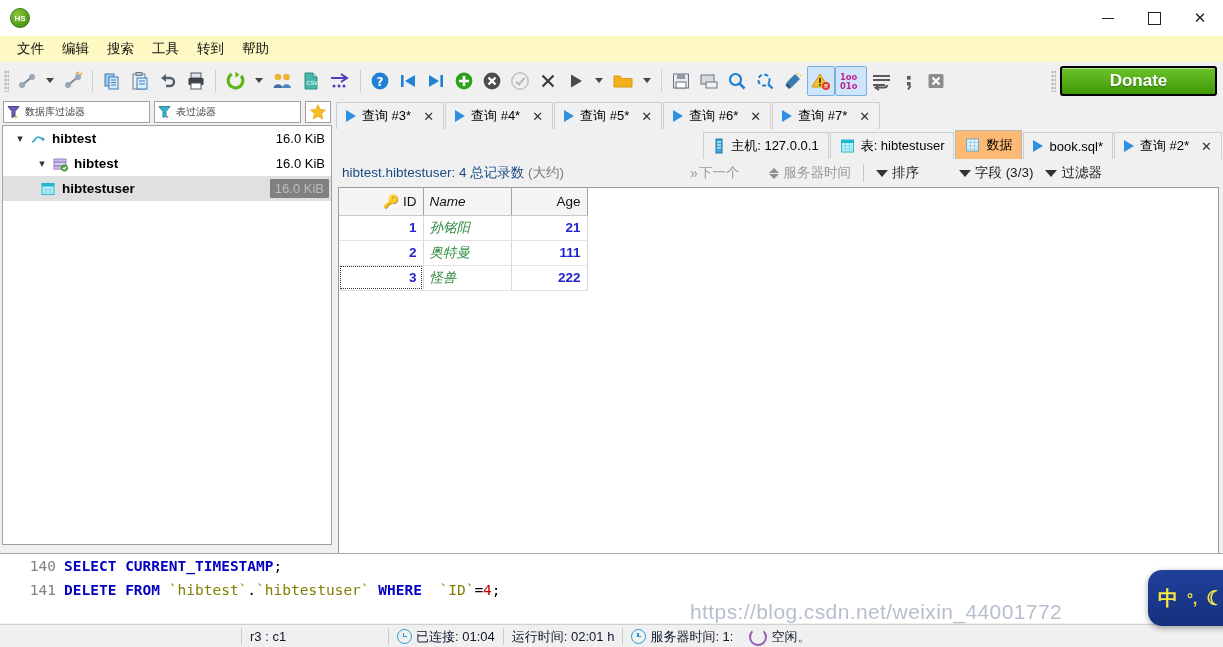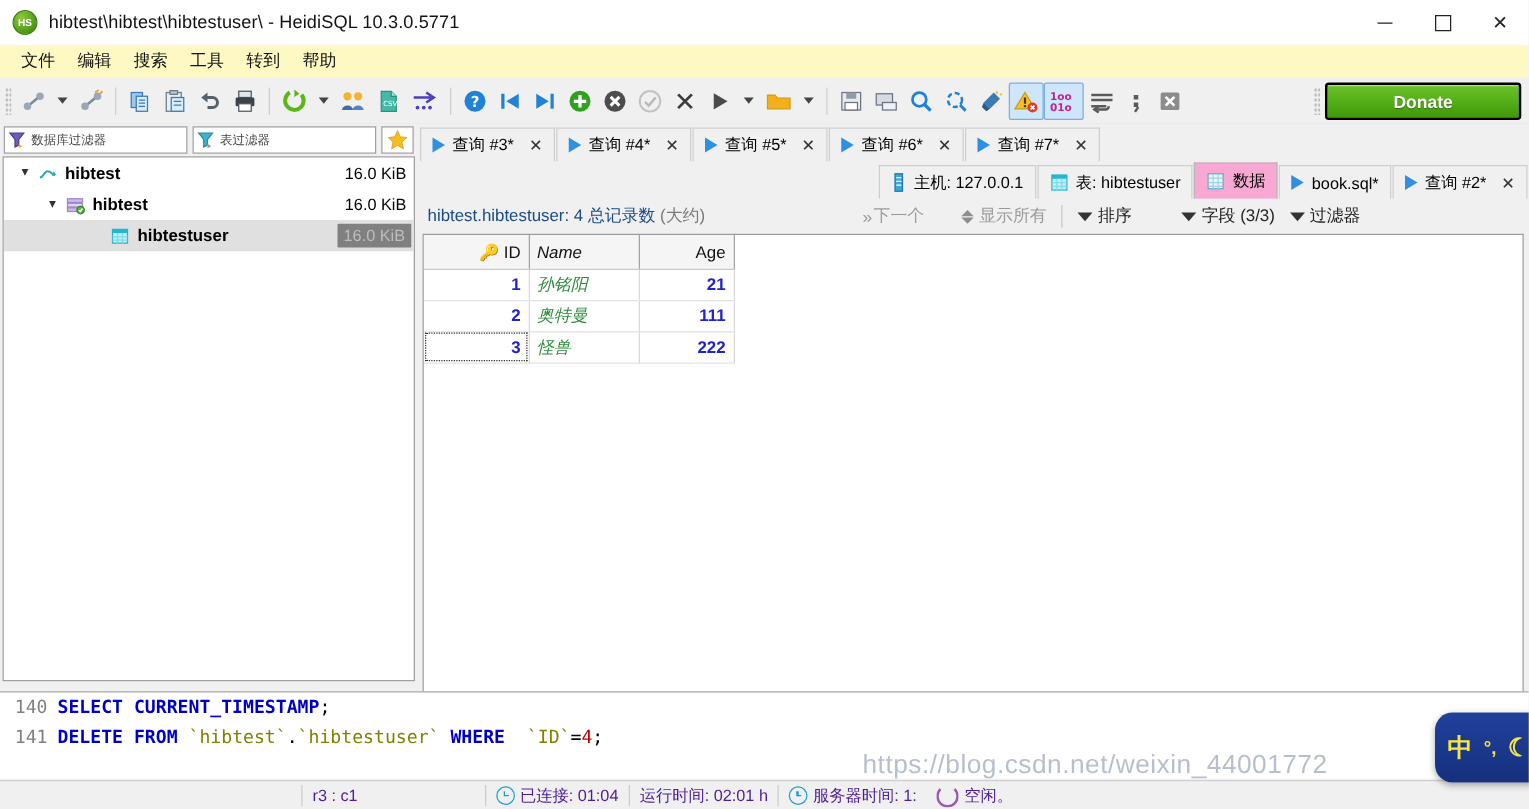--- a/index.html
+++ b/index.html
@@ -65,21 +65,21 @@
   .tb-sep { width: 1px; height: 22px; background: #cfcfcf; margin: 0 5px; }
   .tb-arrow {
     width: 0; height: 0; border-left: 4px solid transparent; border-right: 4px solid transparent;
     border-top: 5px solid #444; margin: 0 5px;
   }
   .donate-wrap { margin-left: auto; display: flex; align-items: center; }
   .donate {
     width: 153px; height: 26px; margin-right: 6px;
     background: linear-gradient(#6cc32a, #3f9a07);
     border: 2px solid #000; border-radius: 3px;
-    color: #fff; font-size: 14px; font-weight: bold;
+    color: #fff; font-size: 17px; font-weight: bold;
     display: flex; align-items: center; justify-content: center;
     text-shadow: 0 1px 1px rgba(0,0,0,.35);
     box-shadow: inset 0 1px 0 rgba(255,255,255,.45);
   }
 
   
   .left-panel {
     position: absolute; top: 99px; left: 0; width: 334px; height: 450px;
     background: #f0f0f0;
   }
@@ -112,21 +112,21 @@
   .right-area { position: absolute; top: 99px; left: 334px; width: 889px; height: 450px; background: #f0f0f0; }
 
   .tabrow {
     display: flex; height: 30px; align-items: flex-end; padding-left: 2px; box-sizing: border-box;
   }
   .tab {
     height: 27px; display: flex; align-items: center; padding: 0 9px; box-sizing: border-box;
     background: #f0f0f0; border: 1px solid #cfcfcf; border-bottom: none;
     margin-right: 1px; font-size: 13px; white-space: nowrap;
   }
-  .tab.active { background: #f9a8d4; border-color: #b8b8b8; height: 29px; }
+  .tab.active { background: #fdba74; border-color: #b8b8b8; height: 29px; }
   .tab .tab-label { margin-left: 6px; }
   .tab .tab-close { margin-left: 12px; color: #333; font-size: 13px; font-weight: 500; }
   .play-tri {
     width: 0; height: 0; border-top: 6px solid transparent; border-bottom: 6px solid transparent;
     border-left: 10px solid #2f8fe0;
   }
 
   .panel {
     position: absolute; top: 60px; left: 4px; width: 881px; height: 485px;
     background: #f0f0f0; box-sizing: border-box;
@@ -167,32 +167,32 @@
   .cell-text { color: #2e8b3d; }
   td.focused { outline: 1px dotted #333; outline-offset: -2px; }
   .key-icon { color: #f0a500; font-size: 13px; margin-right: 3px; }
 
   
   .sqllog {
     position: absolute; top: 553px; left: 0; width: 1223px; height: 70px;
     background: #fff; border-top: 1px solid #a8a8a8; box-sizing: border-box;
     font-family: "DejaVu Sans Mono", monospace; font-size: 14.5px; overflow: hidden;
   }
-  .sql-line { display: flex; height: 24px; align-items: center; padding-left: 4px; }
+  .sql-line { display: flex; height: 24px; align-items: center; padding-left: 22px; }
   .ln { color: #808080; width: 34px; text-align: right; margin-right: 8px; }
   .kw { color: #0000c0; font-weight: bold; }
   .ident { color: #808000; }
   .punct { color: #000; }
   .num { color: #c00000; }
 
   
   .statusbar {
     position: absolute; top: 624px; left: 0; width: 1223px; height: 23px;
     background: #f0f0f0; border-top: 1px solid #d0d0d0;
-    display: flex; align-items: center; font-size: 13px; color: #4c1d95;
+    display: flex; align-items: center; font-size: 13px; color: #0f172a;
   }
   .sb-cell { display: flex; align-items: center; gap: 4px; height: 23px; padding: 0 8px; }
   .sb-sep { width: 1px; height: 17px; background: #cbcbcb; }
   .clock {
     width: 13px; height: 13px; border: 1.6px solid #1e9fd2; border-radius: 50%;
     position: relative; flex: none;
   }
   .clock::after { content:""; position:absolute; left:5px; top:2.5px; width:1.4px; height:4px; background:#1e9fd2; }
   .clock::before { content:""; position:absolute; left:5.5px; top:6px; width:3.5px; height:1.4px; background:#1e9fd2; }
   .busy-ring {
@@ -218,21 +218,20 @@
 
   svg { display: block; }
 </style>
 </head>
 <body>
 
 <div id="app">
 
   <div class="titlebar">
     <div class="app-logo">HS</div>
-    <div class="title-text">hibtest\hibtest\hibtestuser\ - HeidiSQL 10.3.0.5771</div>
     <div class="win-buttons">
       <div class="win-btn">
           <i class="glyph-min"></i>
         </div>
       <div class="win-btn">
           <i class="glyph-max"></i>
         </div>
       <div class="win-btn close">✕</div>
     </div>
   </div>
@@ -528,21 +527,21 @@
             <rect x="2" y="6.6" width="12" height="3" fill="#ded3f2" stroke="#9d86c9"></rect>
             <rect x="2" y="10.2" width="12" height="3" fill="#cbbbe8" stroke="#9d86c9"></rect>
             <circle cx="12.5" cy="12" r="3" fill="#53b63a" stroke="#2f8a1d"></circle>
             <path d="M11 12 L12.2 13.2 L14 10.8" stroke="#fff" stroke-width="1.2" fill="none"></path>
           </svg>
         </span>
         <span class="tree-label">hibtest</span>
         <span class="tree-size">16.0 KiB</span>
       </div>
 
-      <div class="tree-row selected" style="padding-left:84px;">
+      <div class="tree-row selected" style="padding-left:36px;">
         <span class="tw">
           <svg width="16" height="16" viewBox="0 0 16 16">
             <rect x="2" y="2.5" width="12" height="11" fill="#bdf1f9" stroke="#25b6cf"></rect>
             <rect x="2" y="2.5" width="12" height="3" fill="#25b6cf"></rect>
             <g stroke="#7fd9e8">
                 <line x1="6" y1="5.5" x2="6" y2="13.5"></line>
                 <line x1="10" y1="5.5" x2="10" y2="13.5"></line>
               <line x1="2" y1="8.5" x2="14" y2="8.5"></line>
                 <line x1="2" y1="11" x2="14" y2="11"></line>
               </g>
@@ -648,21 +647,21 @@
         <span class="dt-btn disabled">
           <span class="dn-arrow">»</span>
           <span>下一个</span>
         </span>
         <span style="width:18px;"></span>
         <span class="dt-btn disabled">
           <span class="spin">
               <i class="up"></i>
               <i class="dn"></i>
             </span>
-          <span>显示所有</span>
+          <span>服务器时间</span>
         </span>
         <span class="dt-sep"></span>
         <span class="dt-btn">
           <span class="tri-down"></span>
           <span>排序</span>
         </span>
         <span style="width:28px;"></span>
         <span class="dt-btn">
           <span class="tri-down"></span>
           <span>字段 (3/3)</span>

